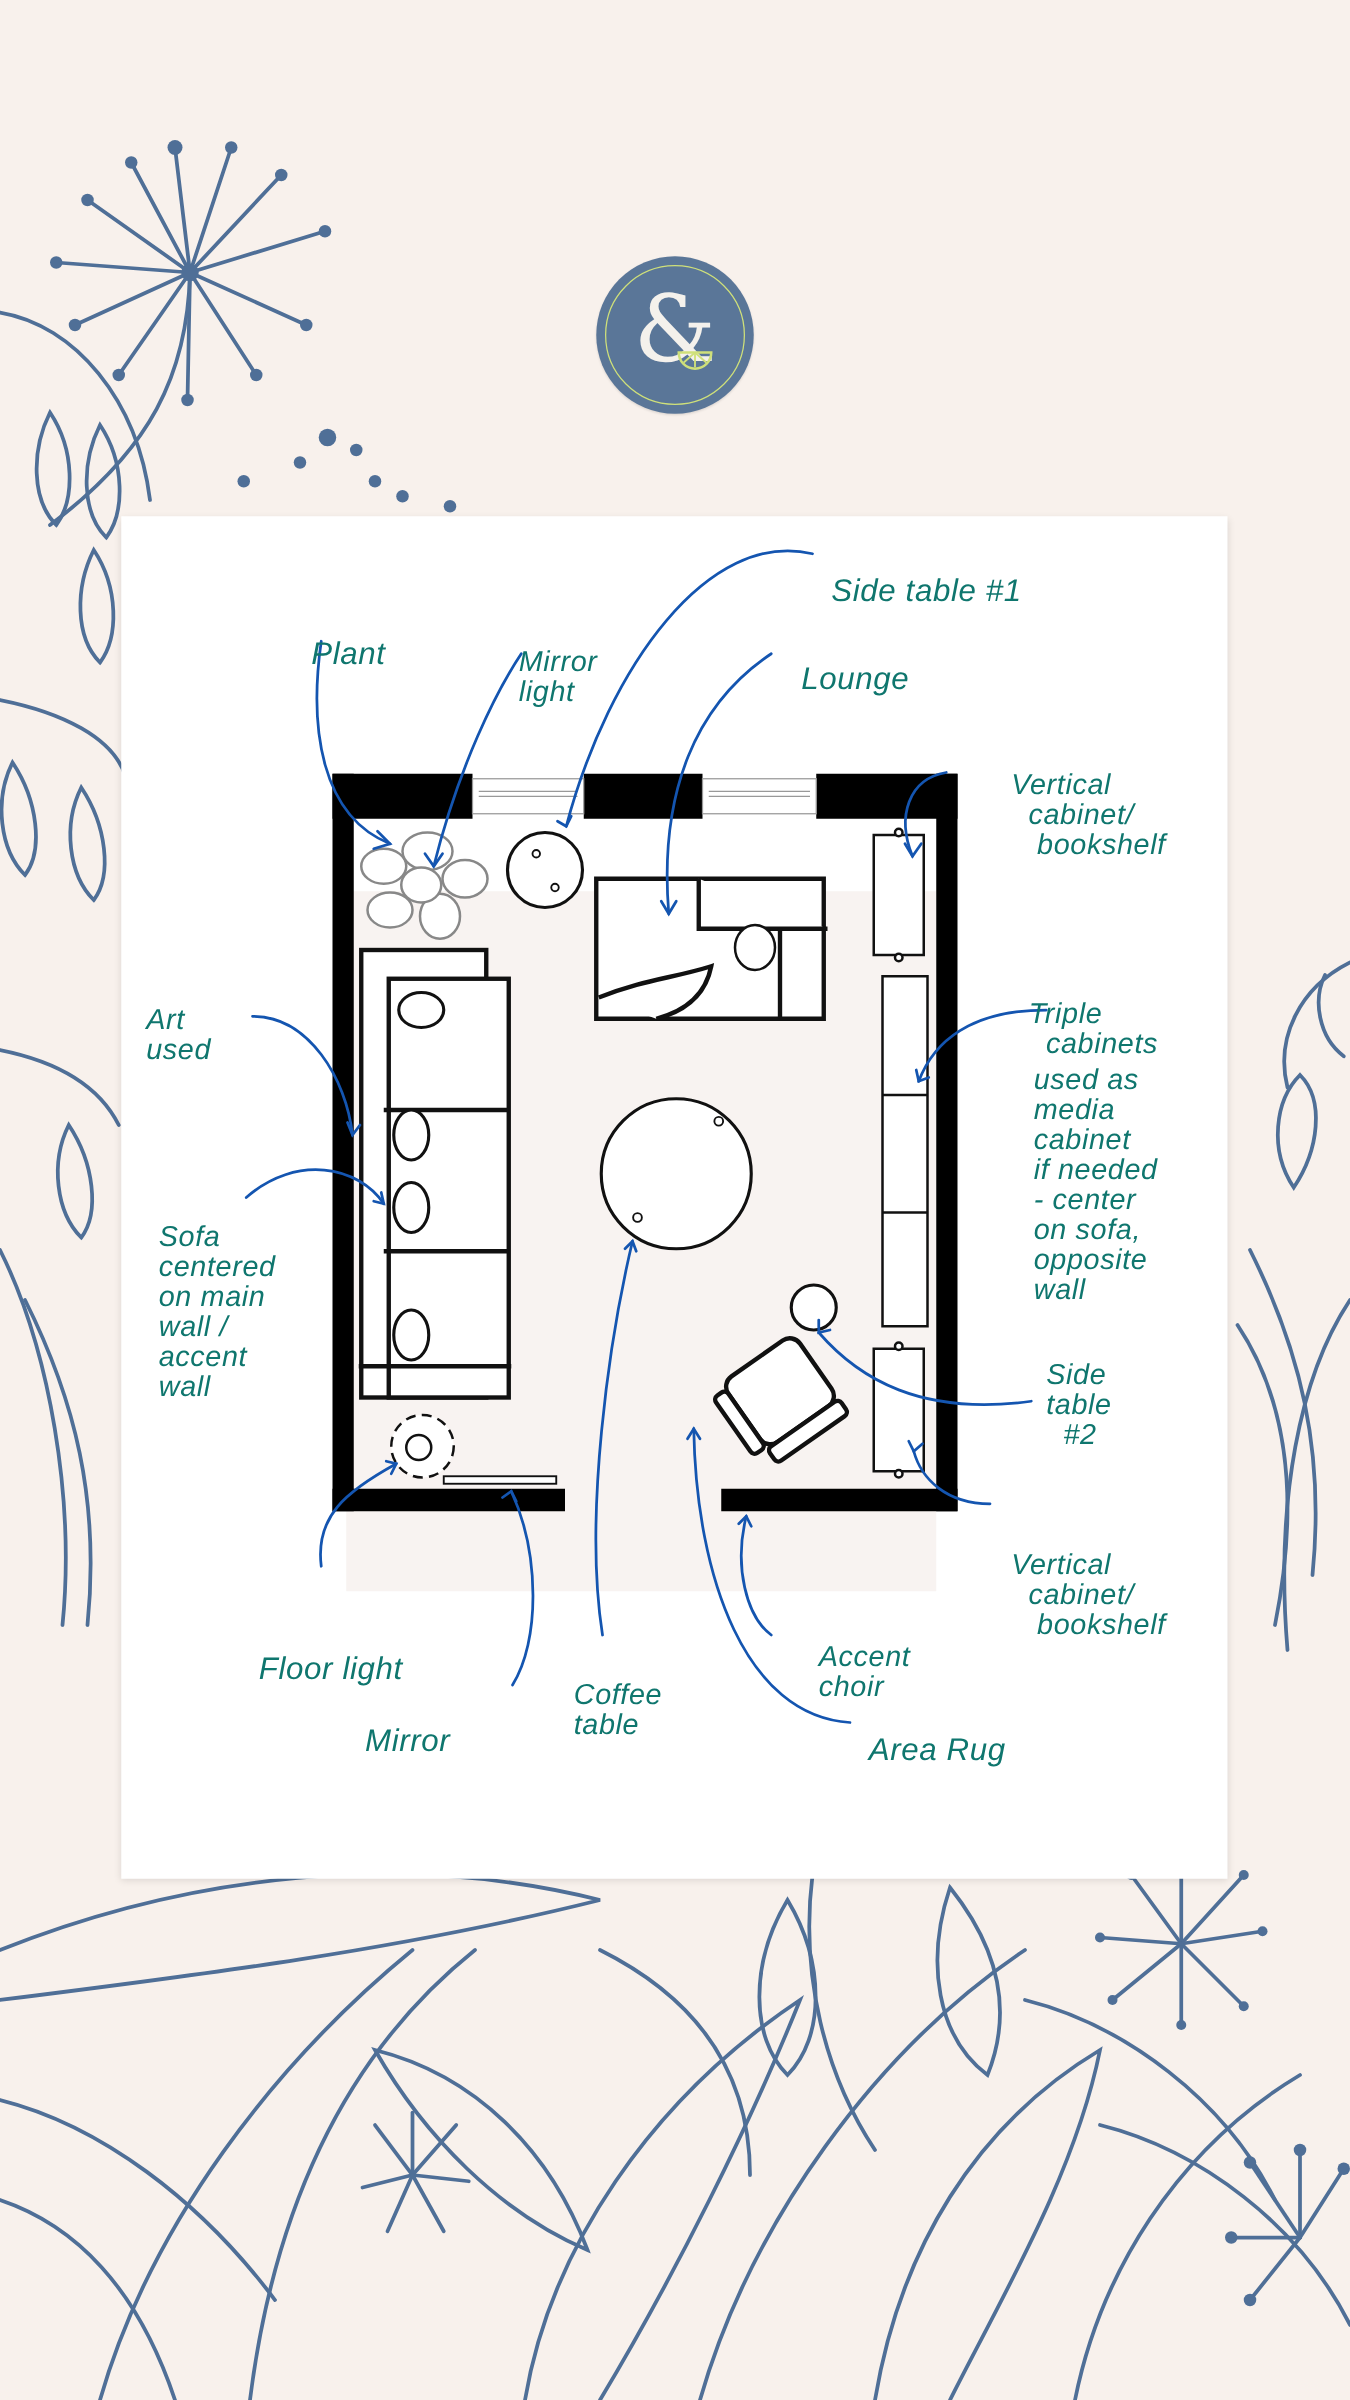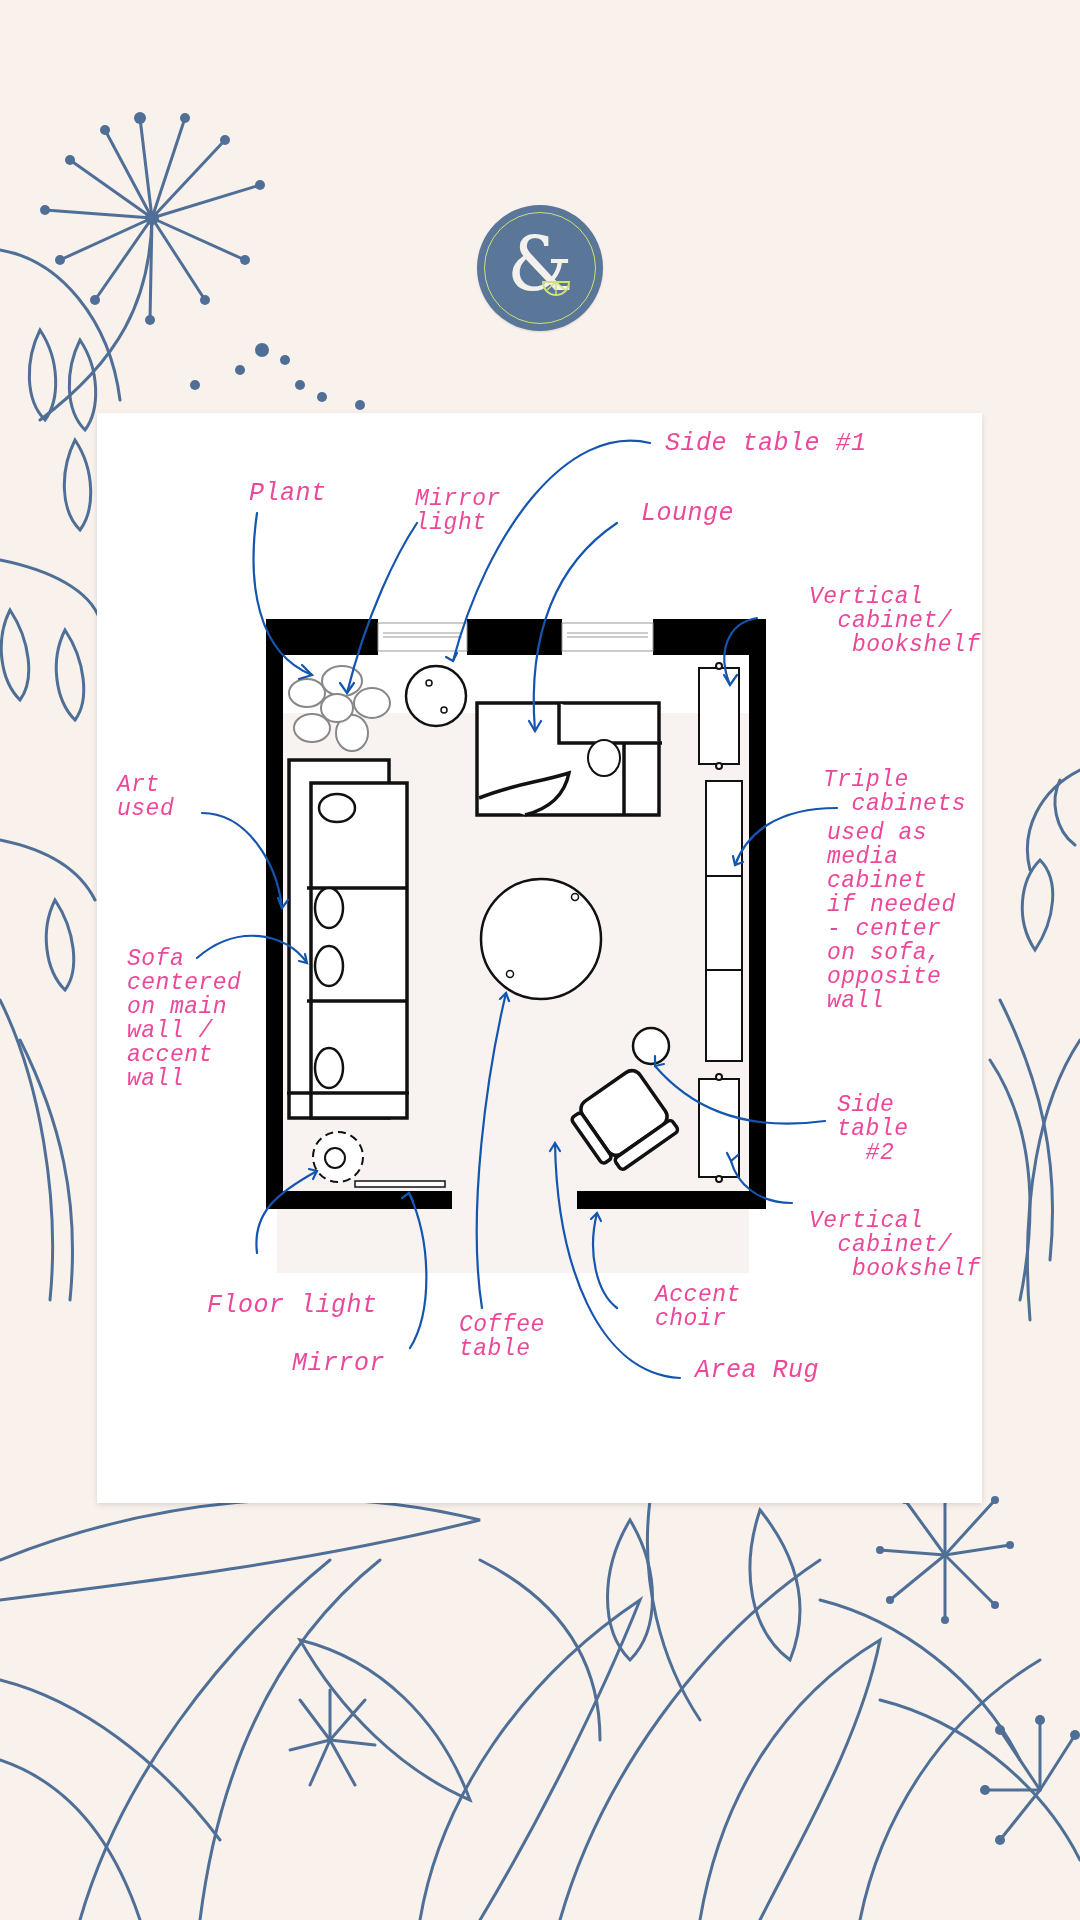--- a/index.html
+++ b/index.html
@@ -4,21 +4,21 @@
 <style>
   html, body { margin:0; padding:0; }
   body { width:1080px; height:1920px; position:relative; overflow:hidden; background:#f8f1ec; font-family:"DejaVu Sans", sans-serif; }
   #bg { position:absolute; left:0; top:0; width:1080px; height:1920px; }
   .logo { position:absolute; left:477px; top:205px; width:126px; height:126px; border-radius:50%; background:#5a7698; box-shadow:0 1px 2px rgba(0,0,0,0.12); }
   .logo .ring { position:absolute; left:7px; top:7px; right:7px; bottom:7px; border-radius:50%; border:1.5px solid #cfe07a; }
   .logo .amp { position:absolute; left:0; top:14px; width:126px; text-align:center; font-family:"DejaVu Serif", serif; font-size:74px; color:#f4f1ec; line-height:90px; }
   .logo .lemon { position:absolute; left:64px; top:62px; width:30px; height:30px; }
   .card { position:absolute; left:97px; top:413px; width:885px; height:1090px; background:#ffffff; box-shadow:0 2px 6px rgba(0,0,0,0.12); }
   .card svg { position:absolute; left:0; top:0; }
-  .note { position:absolute; color:#ec4899; font-family:Liberation Mono, monospace; font-style:oblique; font-size:25px; line-height:25px; letter-spacing:0.5px; white-space:pre; }
+  .note { position:absolute; color:#0f766e; font-family:Liberation Sans, sans-serif; font-style:oblique; font-size:25px; line-height:25px; letter-spacing:0.5px; white-space:pre;margin-top:30px; }
   .note.sm { font-size:23px; line-height:24px; }
 </style>
 </head>
 <body>
 
 <svg id="bg" viewBox="0 0 1080 1920" width="1080" height="1920">
   <g fill="none" stroke="#4f6f97" stroke-width="3" stroke-linecap="round">
 
     <g>
       <line x1="152" y1="218" x2="140" y2="118"></line>
@@ -297,21 +297,21 @@
 - center
 on sofa,
 opposite
 wall</div>
   <div class="note sm" style="left:30px; top:534px;">Sofa
 centered
 on main
 wall /
 accent
 wall</div>
-  <div class="note sm" style="left:740px; top:680px;">Side
+  <div class="note sm" style="left:740px; top:644px;">Side
 table
   #2</div>
   <div class="note sm" style="left:712px; top:796px;">Vertical
   cabinet/
    bookshelf</div>
   <div class="note" style="left:110px; top:880px;">Floor light</div>
   <div class="note" style="left:195px; top:938px;">Mirror</div>
   <div class="note sm" style="left:362px; top:900px;">Coffee
 table</div>
   <div class="note sm" style="left:558px; top:870px;">Accent

